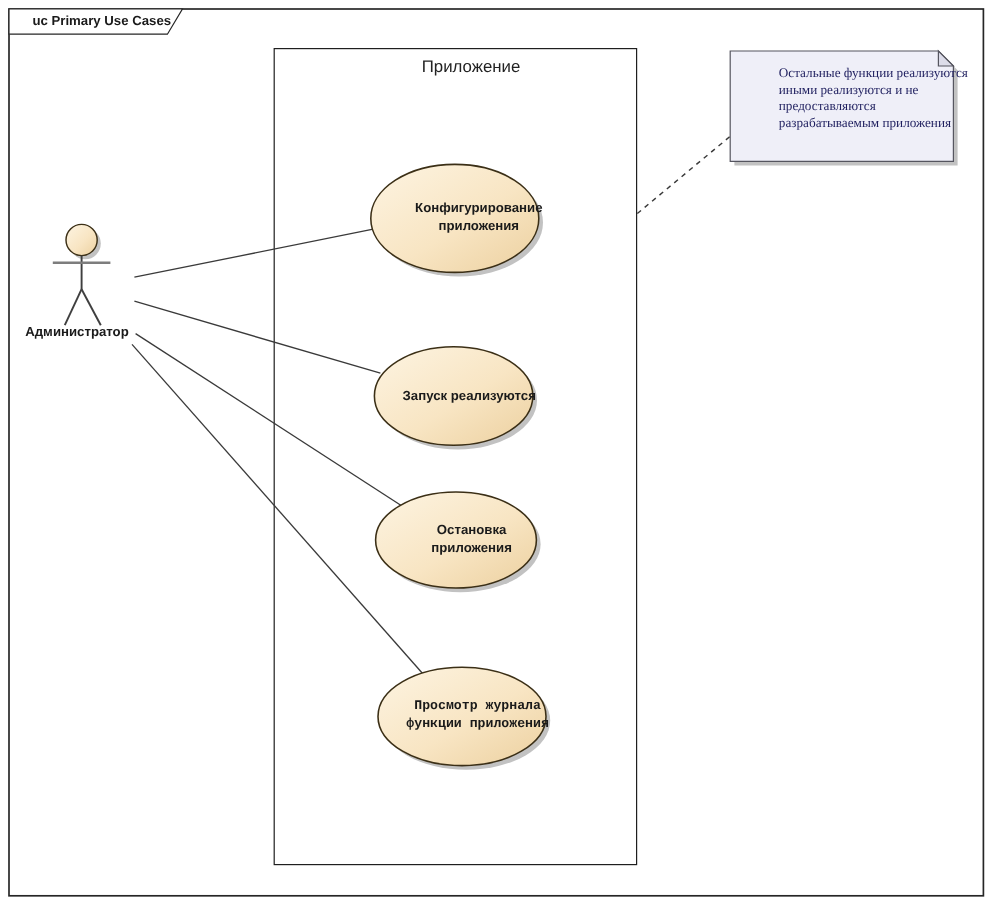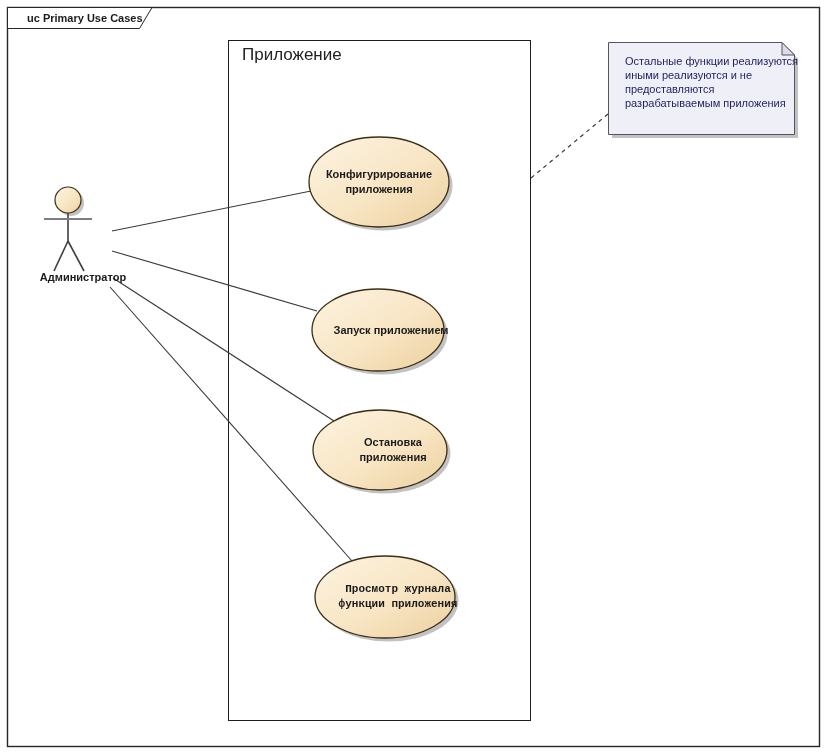--- a/index.html
+++ b/index.html
@@ -13,41 +13,42 @@
   }
   #shapes { position: absolute; left: 0; top: 0; }
   .txt { position: absolute; z-index: 2; color: var(--label-text, #1a1a1a); margin-left: 13px; }
   .frame-title {
     left: 14px; top: 10px; width: 140px; height: 16px;
     font-size: 11px; font-weight: bold; line-height: 16px;
     white-space: nowrap;
   }
   .boundary-label {
     left: 229px; top: 48px; width: 301px;
-    font-size: 17px; line-height: 14px; text-align: left;
+    font-size: 14px; line-height: 14px; text-align: center;
     color: #222222;
   }
   .uc-label {
     display: flex; flex-direction: column; align-items: center; justify-content: center;
     font-size: 11px; font-weight: bold; line-height: 15px; text-align: center;
   }
   .uc-label div { white-space: nowrap; }
-  .uc1 { left: 301px; top: 147px; width: 130px; height: 70px; }
+  .uc1 { left: 321px; top: 147px; width: 130px; height: 70px; }
   .uc2 { left: 312px; top: 305px; width: 132px; height: 50px; }
   .uc3 { left: 313px; top: 415px; width: 134px; height: 70px; }
   .uc4 { left: 315px; top: 562px; width: 140px; height: 70px; font-family: Liberation Mono, monospace; }
   .actor-label {
     left: 8px; top: 270px; width: 124px;
-    font-size: 11px; font-weight: bold; line-height: 14px; text-align: center;
+    font-size: 11px; font-weight: bold; line-height: 14px; text-align: left;
     white-space: nowrap;
   }
   .note-text {
-    left: 612px; top: 54px; width: 174px;
+    left: 636px; top: 54px; width: 174px;
     font-size: 11px; line-height: 14px;
     color: var(--note-text, #1f1f5f);
+    font-family: Liberation Serif, serif;
   }
   .note-text div { white-space: nowrap; }
 </style>
 </head>
 <body>
 
 <div id="canvas">
 
   <svg id="shapes" width="825" height="752" viewBox="0 0 825 752">
     <defs>
@@ -101,21 +102,21 @@
   <div class="txt boundary-label">Приложение</div>
 
   <div class="txt actor-label">Администратор</div>
 
   <div class="txt uc-label uc1">
     <div>Конфигурирование</div>
     <div>приложения</div>
   </div>
 
   <div class="txt uc-label uc2">
-    <div>Запуск приложением</div>
+    <div>Запуск реализуются</div>
   </div>
 
   <div class="txt uc-label uc3">
     <div>Остановка</div>
     <div>приложения</div>
   </div>
 
   <div class="txt uc-label uc4">
     <div>Просмотр журнала</div>
     <div>функции приложения</div>

